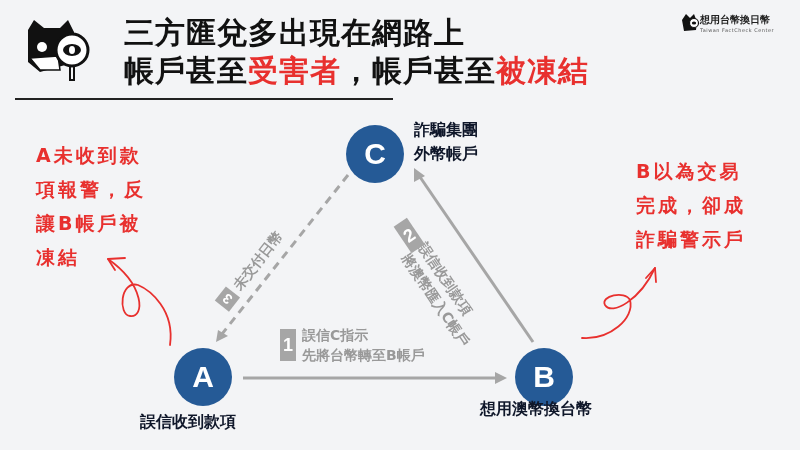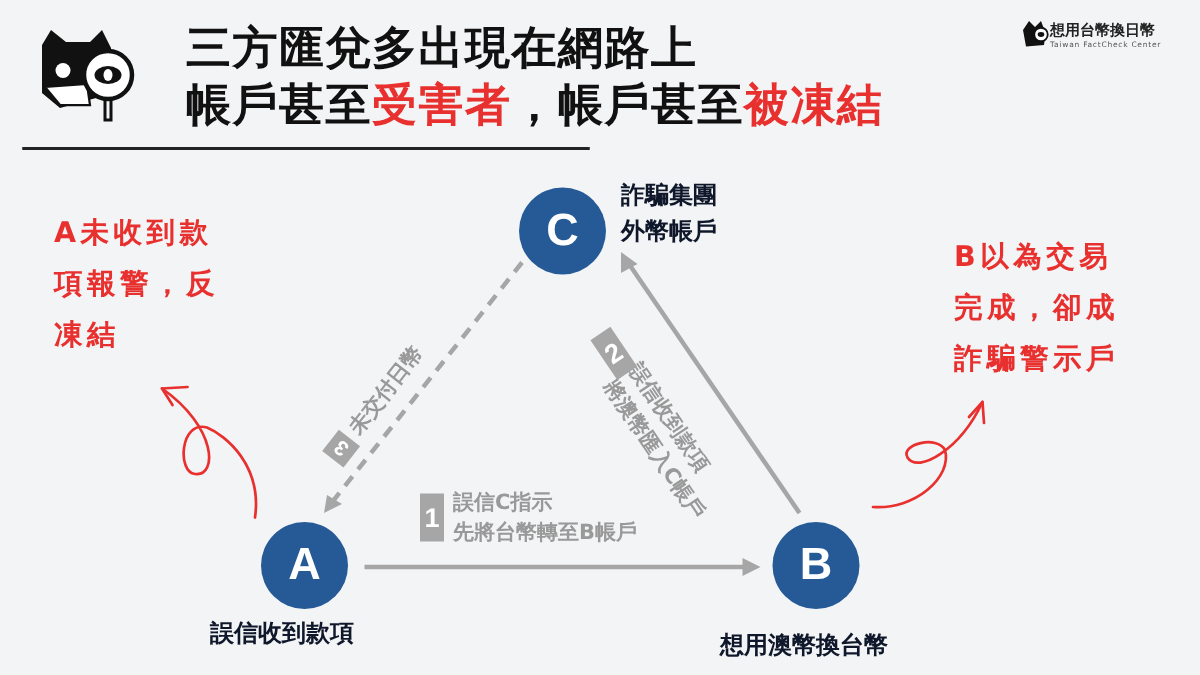--- a/index.html
+++ b/index.html
@@ -85,21 +85,21 @@
   </div>
 
   <div class="node" style="left:174px; top:348px;">
       <span>A</span>
     </div>
   <div class="nlabel" style="left:140px; top:410px;">誤信收到款項</div>
 
   <div class="node" style="left:515px; top:348px;">
       <span>B</span>
     </div>
-  <div class="nlabel" style="left:480px; top:418px;">想用澳幣換台幣</div>
+  <div class="nlabel" style="left:480px; top:397px;">想用澳幣換台幣</div>
 
   <div class="step" style="left:280px; top:325px; display:flex; align-items:flex-start;">
     <span class="badge" style="width:16px; height:32px; line-height:32px; font-size:18px; margin-right:6px; margin-top:4px;">1</span>
     <div>
       <div>誤信C指示</div>
       <div>先將台幣轉至B帳戶</div>
     </div>
   </div>
 
   <div class="step" style="left:418px; top:220px; transform-origin:0 0; transform:rotate(56deg); display:flex; align-items:flex-start; white-space:nowrap;">
@@ -111,20 +111,21 @@
   </div>
 
   <div class="step" style="left:214px; top:300px; transform-origin:0 0; transform:rotate(-52deg); display:flex; align-items:center; white-space:nowrap;">
     <span class="badge" style="width:18px; height:18px; line-height:18px; font-size:14px; margin-right:5px; transform:rotate(-90deg);">3</span>
     <div>未交付日幣</div>
   </div>
 
   <div class="note" style="left:36px; top:138px;">
     <div>A未收到款</div>
     <div>項報警，反</div>
+    <div>讓B帳戶被</div>
     <div>凍結</div>
   </div>
   <div class="note" style="left:636px; top:154px;">
     <div>B以為交易</div>
     <div>完成，卻成</div>
     <div>詐騙警示戶</div>
   </div>
 </div>
 
 </body></html>

